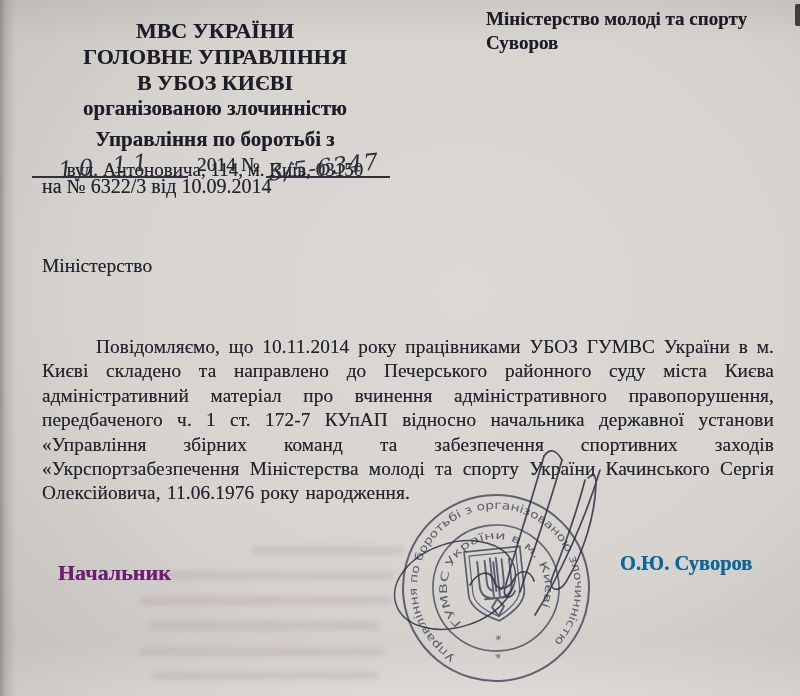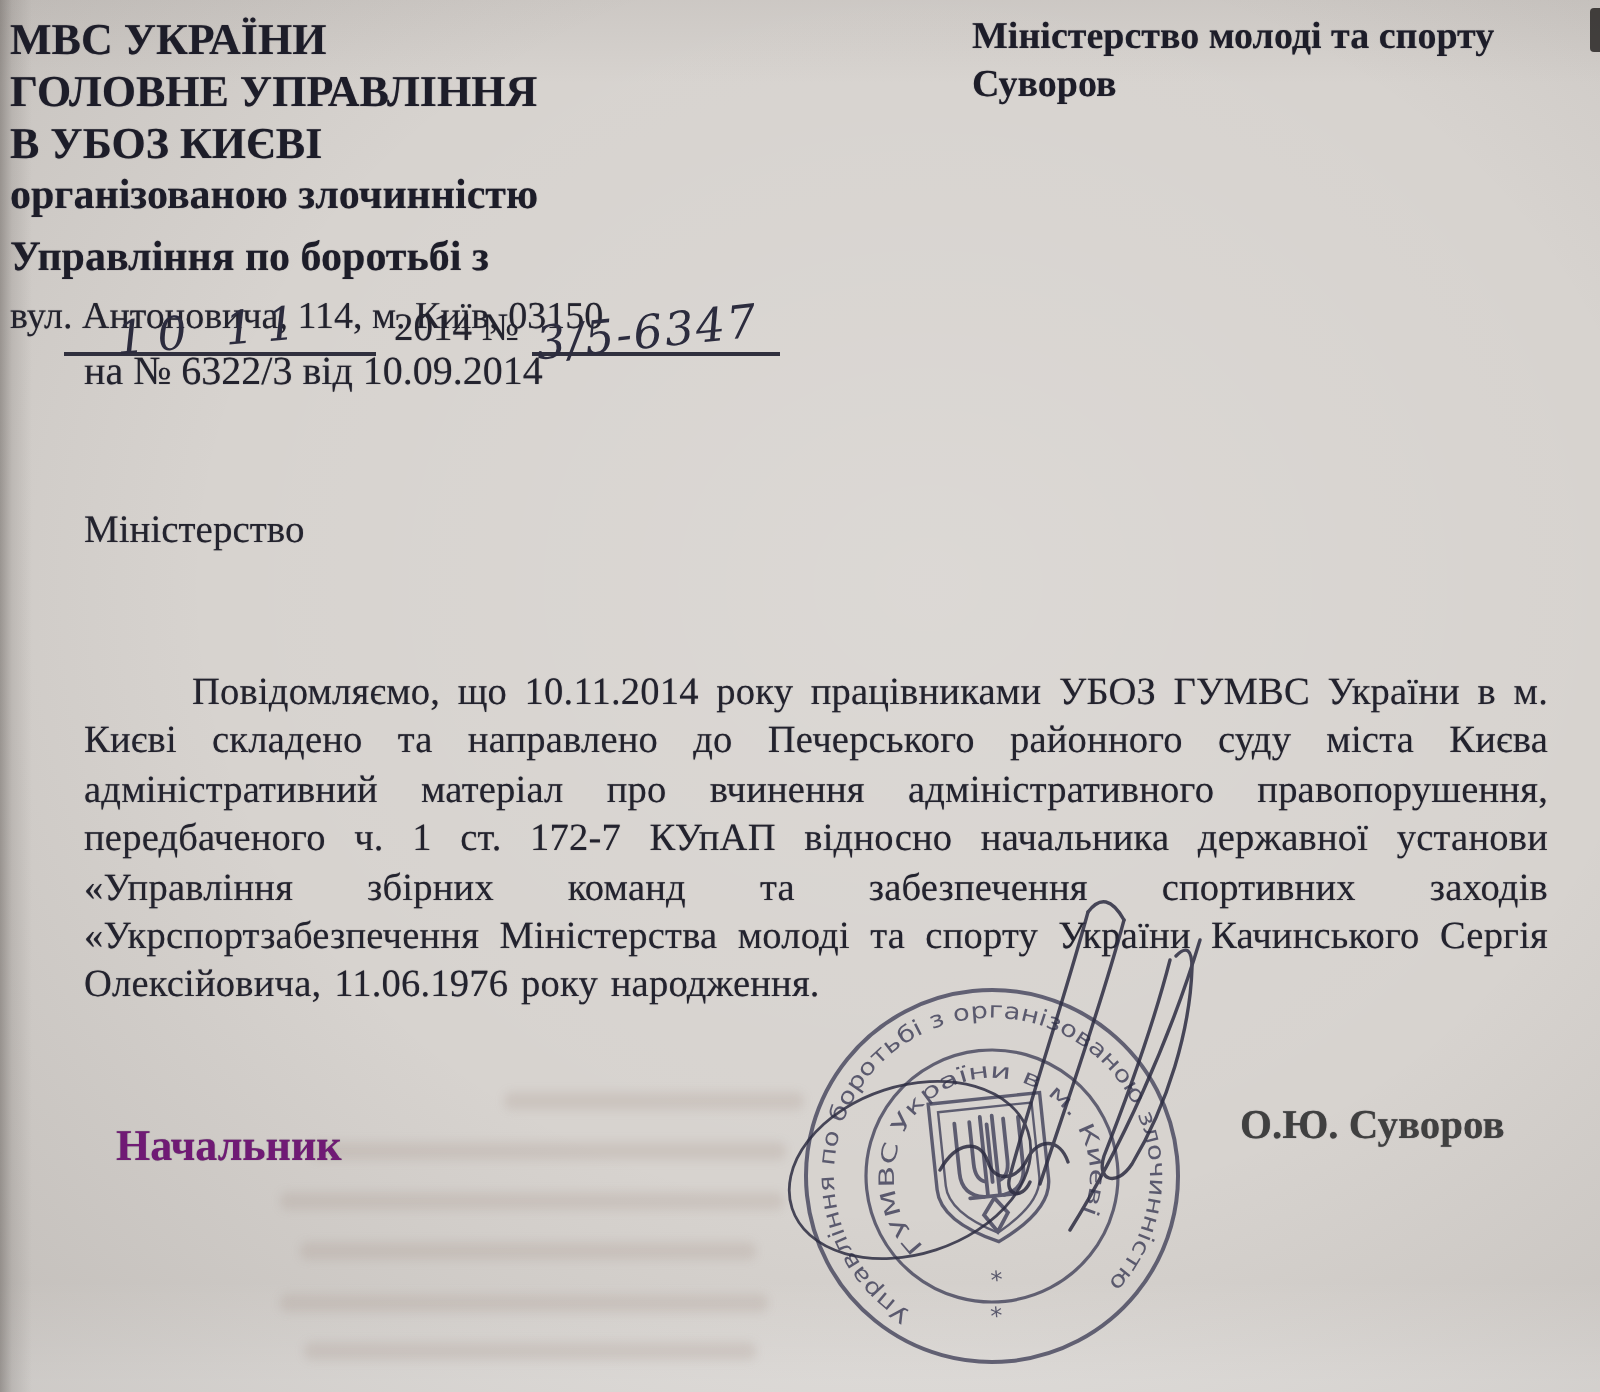--- a/index.html
+++ b/index.html
@@ -17,21 +17,21 @@
   }
   .edge-left{position:absolute;left:0;top:0;width:16px;height:100%;
     background:linear-gradient(90deg, rgba(88,82,78,0.45) 0px, rgba(88,82,78,0.16) 6px, rgba(88,82,78,0) 16px);}
   .edge-corner-mark{position:absolute;right:0;top:4px;width:5px;height:22px;background:rgba(30,28,26,0.8);border-radius:2px 0 0 2px;}
 
   
   .ghost-line{position:absolute;height:9px;border-radius:4px;background:rgba(150,124,112,0.17);filter:blur(2.5px);}
 
   .printed{ text-shadow:0 0 0.5px rgba(30,30,42,0.55); }
 
-  .sender{position:absolute;left:5px;top:7px;width:420px;}
+  .sender{position:absolute;left:5px;top:18px;width:420px;text-align:center;}
   .sender .org{font-weight:bold;font-size:22px;line-height:26px;color:#1d1d29;}
   .sender .dept{font-weight:bold;font-size:21px;line-height:24.5px;color:#1d1d29;}
   .sender .addr{font-size:19px;line-height:22px;margin-top:8px;}
 
   .recipient{position:absolute;left:450px;top:7px;width:330px;text-align:left;
     font-weight:bold;font-size:19px;line-height:24px;color:#1d1d29;margin-left:36px;}
 
   .date-row{position:absolute;left:32px;top:150px;display:flex;align-items:flex-end;}
   .blank-line{position:relative;border-bottom:2px solid #30303e;height:26px;}
   .blank-line.first{width:156px;}
@@ -43,21 +43,21 @@
 
   .ref-line{position:absolute;left:42px;top:175px;font-size:20px;}
 
   .subject{position:absolute;left:42px;top:255px;font-size:19.5px;}
 
   .body-text{position:absolute;left:38px;top:331px;width:732px;margin:4px;
     font-size:19.3px;line-height:24.4px;text-align:justify;text-indent:54px;
     word-spacing:1.5px;letter-spacing:0.1px;}
 
   .sig-title{position:absolute;left:58px;top:560px;font-size:22px;font-weight:bold;color:#701a75;}
-  .sig-name{position:absolute;left:620px;top:552px;font-size:20.5px;font-weight:bold;color:#404040;}
+  .sig-name{position:absolute;left:620px;top:552px;font-size:20.5px;font-weight:bold;color:#0369a1;}
 
   .stamp-svg{position:absolute;left:396px;top:488px;transform:rotate(-6deg);transform-origin:50% 50%;}
   .stamp-svg text{font-family:"DejaVu Sans","Liberation Sans",sans-serif;}
   .sig-ink-svg{position:absolute;left:380px;top:445px;}
 </style>
 </head>
 <body>
 
 <div class="page">
   <div class="vignette"></div>

